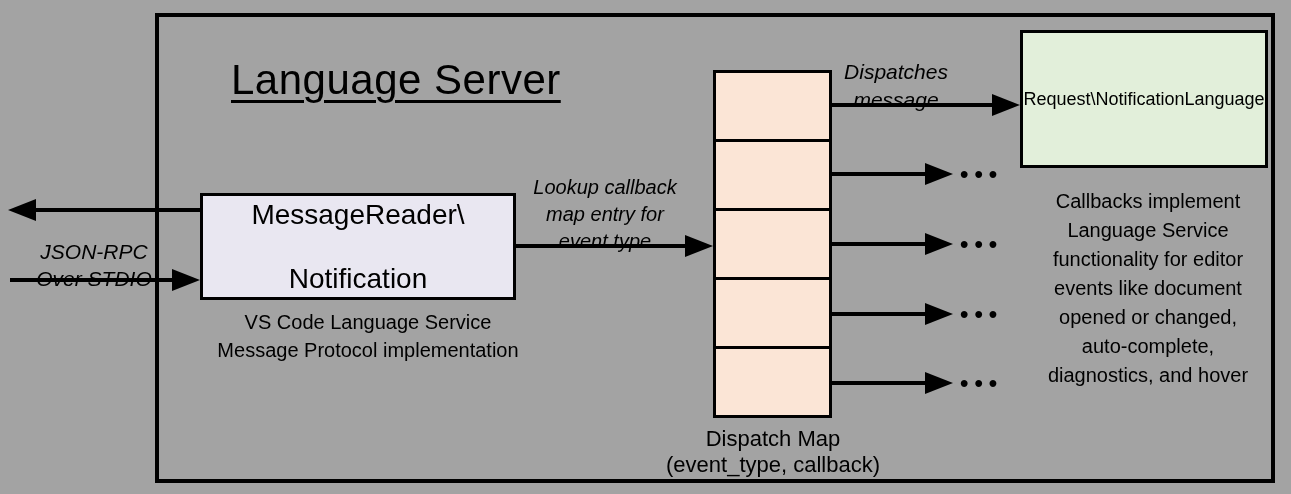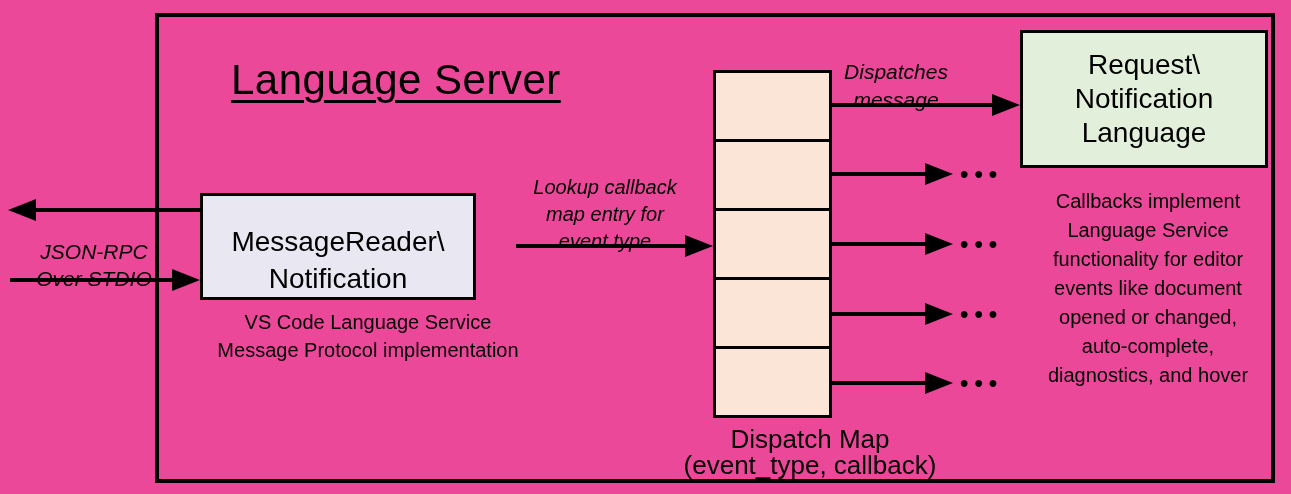--- a/index.html
+++ b/index.html
@@ -3,21 +3,21 @@
 <meta charset="utf-8">
 <style>
   * { margin: 0; padding: 0; box-sizing: border-box; }
   html, body { background: #ffffff; }
   body { font-family: "Liberation Sans", sans-serif; color: #000; }
 
   .canvas {
     position: relative;
     width: 1291px;
     height: 494px;
-    background: #ec4899;
+    background: #a3a3a3;
     overflow: hidden;
   }
 
   .overlay {
     position: absolute;
     left: 0; top: 0;
     width: 1291px; height: 494px;
     pointer-events: none;
   }
 
@@ -44,24 +44,24 @@
   .italic { font-style: italic; margin-top: 16px; }
 
   .jsonrpc-label {
     left: 18px; top: 222px; width: 152px;
     font-size: 21px; line-height: 27px;
   }
 
   .reader-box {
     position: absolute;
     left: 200px; top: 193px;
-    width: 276px; height: 107px;
+    width: 316px; height: 107px;
     border: 3px solid #000;
     display: flex; flex-direction: column;
-    align-items: center; justify-content: flex-end;
+    align-items: center; justify-content: space-between;
     font-size: 28px; line-height: 37px;
     text-align: center;
   }
 
   .reader-caption {
     left: 178px; top: 308px; width: 380px;
     font-size: 20px; line-height: 28px;
   }
 
   .lookup-label {
@@ -75,37 +75,37 @@
     width: 119px; height: 348px;
     display: flex; flex-direction: column;
   }
   .dispatch-cell {
     flex: 1 1 auto;
     border: 3px solid #000;
   }
   .dispatch-cell + .dispatch-cell { margin-top: -3px; }
 
   .dispatch-caption {
-    left: 655px; top: 426px; width: 310px;
-    font-size: 26px; line-height: 26px;
+    left: 618px; top: 426px; width: 310px;
+    font-size: 22px; line-height: 26px;
   }
 
   .dispatches-label {
     left: 810px; top: 42px; width: 172px;
     font-size: 21px; line-height: 28px;
   }
 
   .callback-box {
     position: absolute;
     left: 1020px; top: 30px;
     width: 248px; height: 138px;
     border: 3px solid #000;
-    display: flex; flex-direction: column;
+    display: flex; flex-direction: row;
     align-items: center; justify-content: center;
-    font-size: 28px; line-height: 34px;
+    font-size: 18px; line-height: 34px;
     text-align: center;
   }
 
   .callbacks-note {
     left: 1028px; top: 187px; width: 240px;
     font-size: 20px; line-height: 29px;
   }
 
   .ellipsis {
     position: absolute;

